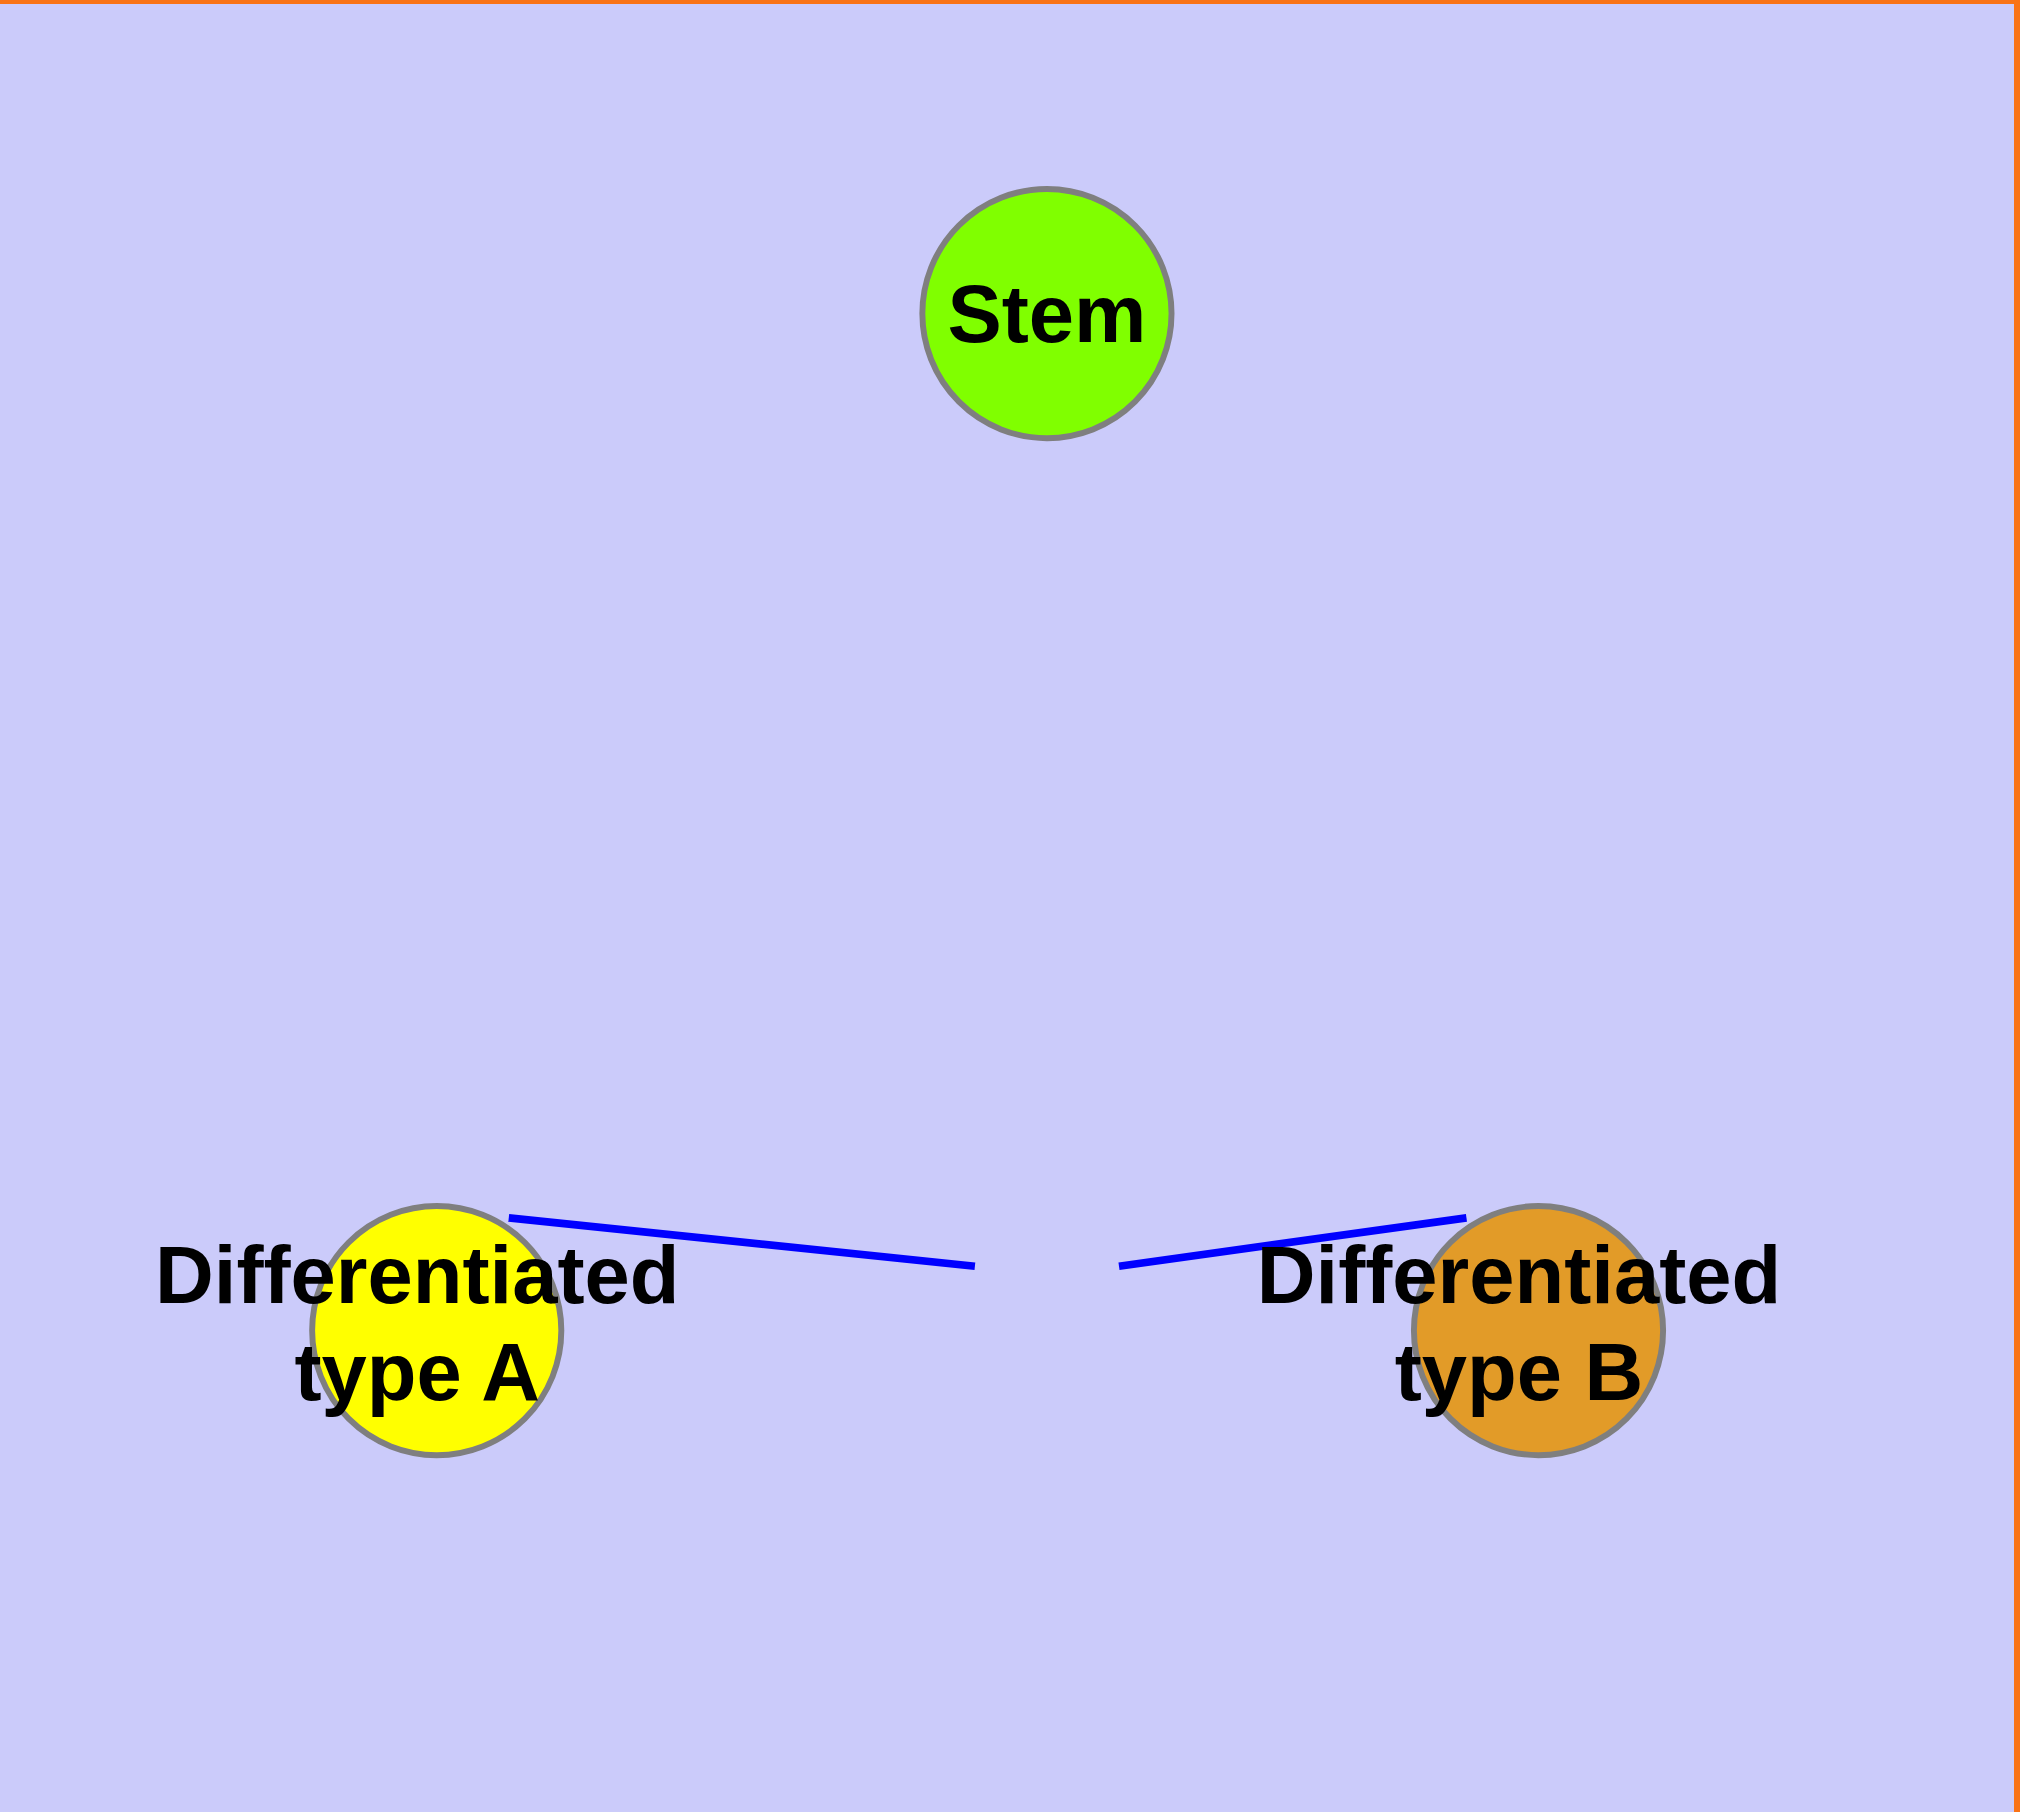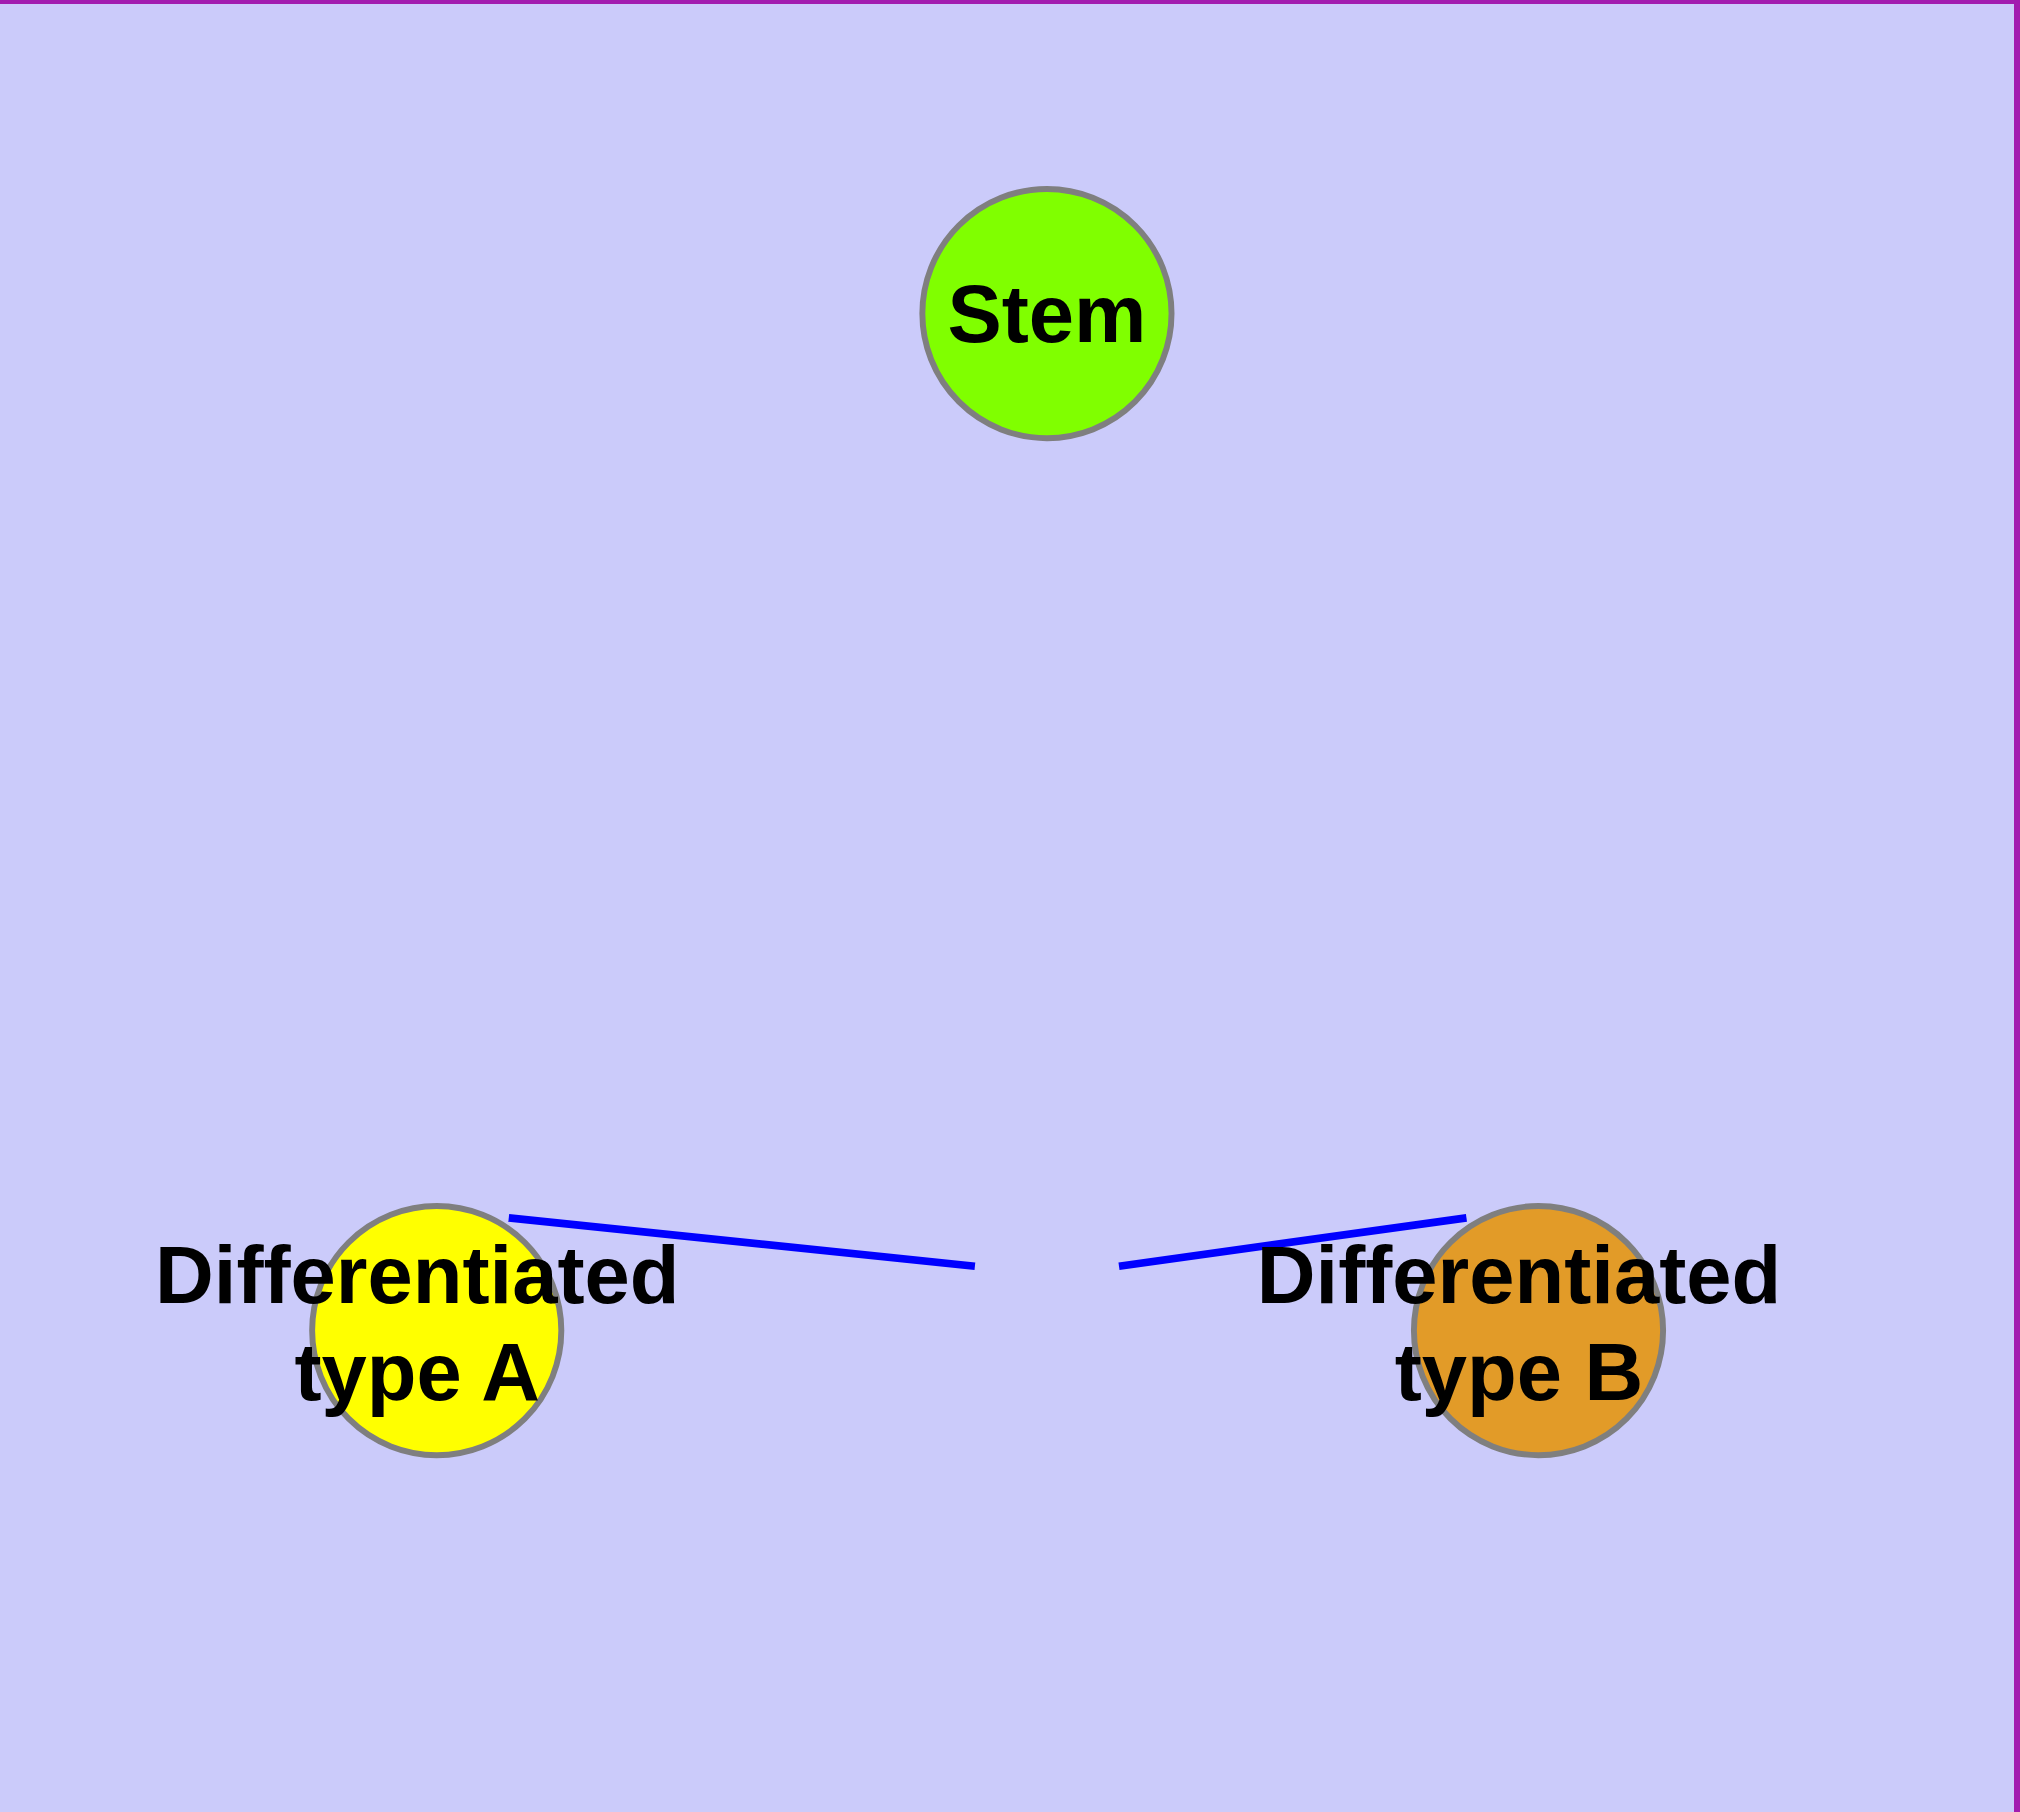--- a/index.html
+++ b/index.html
@@ -11,21 +11,21 @@
   body {
     width: 2021px;
     height: 1812px;
     overflow: hidden;
     font-family: "Liberation Sans", sans-serif;
   }
   #graph-canvas {
     position: relative;
     width: 2021px;
     height: 1812px;
-    background: #a21caf;
+    background: #f97316;
   }
   #graph-surface {
     position: absolute;
     left: 0;
     top: 4.2px;
     width: 2014px;
     height: 1808px;
     background: #cbcbfa;
   }
   #graph-svg {

